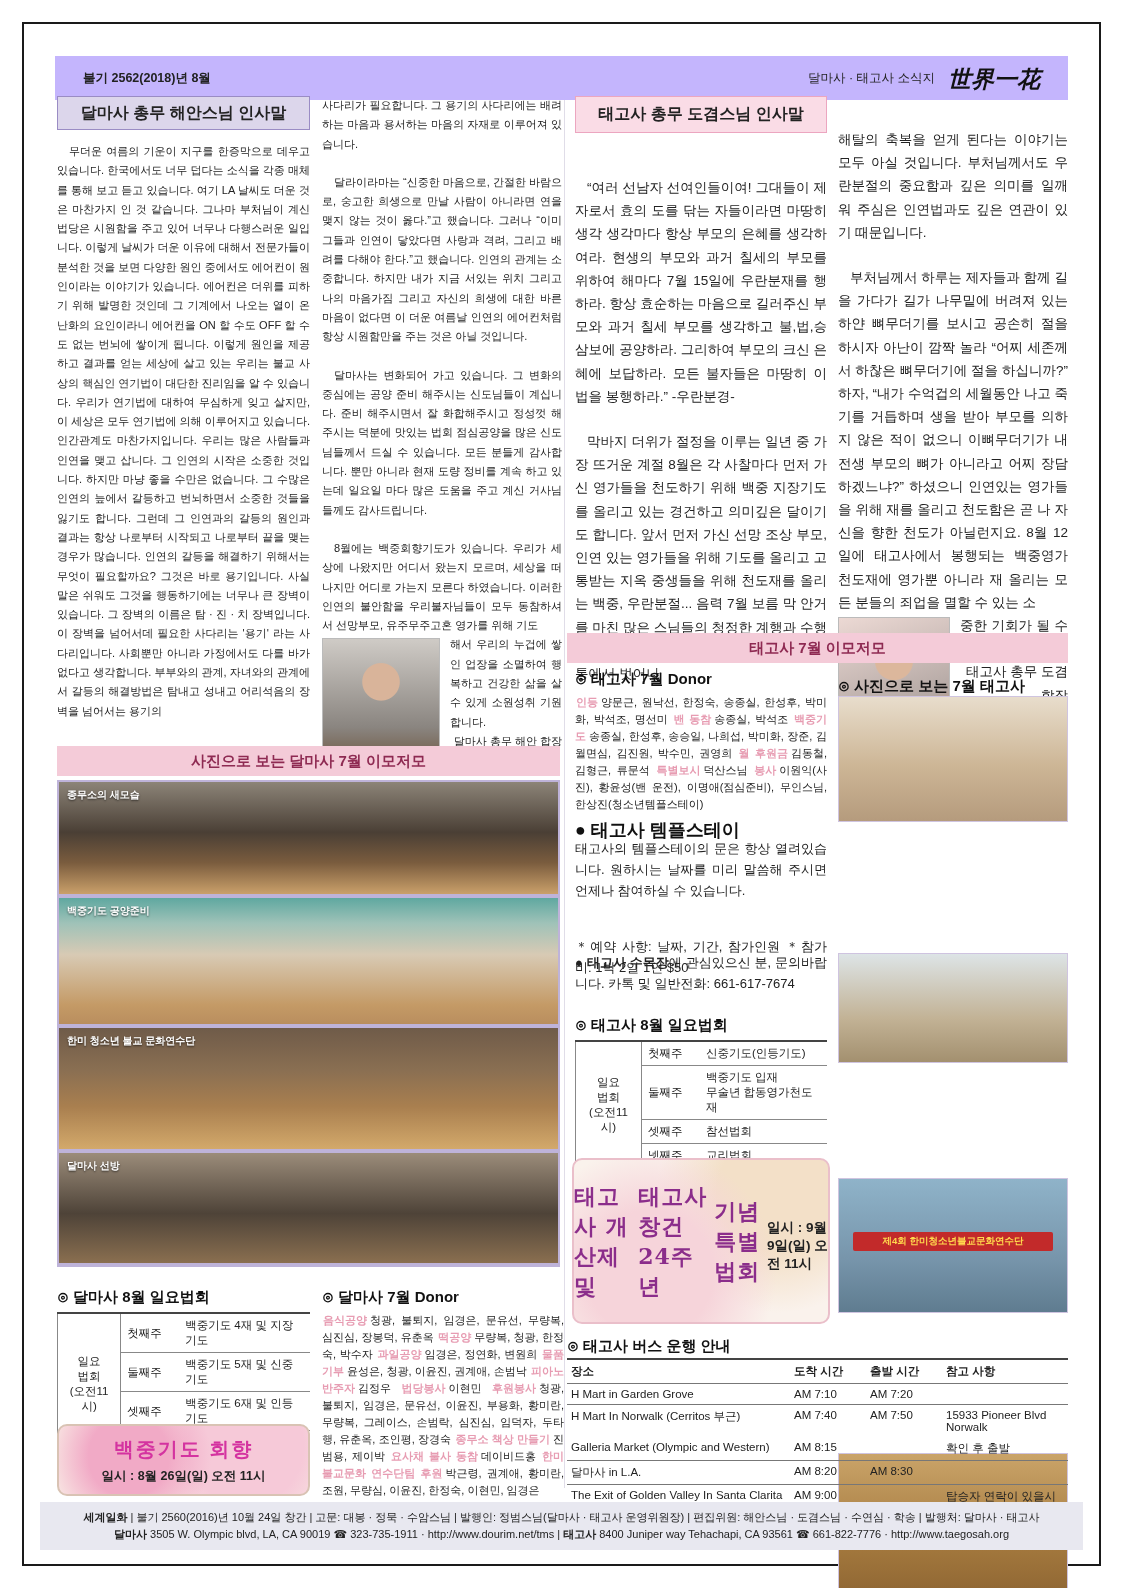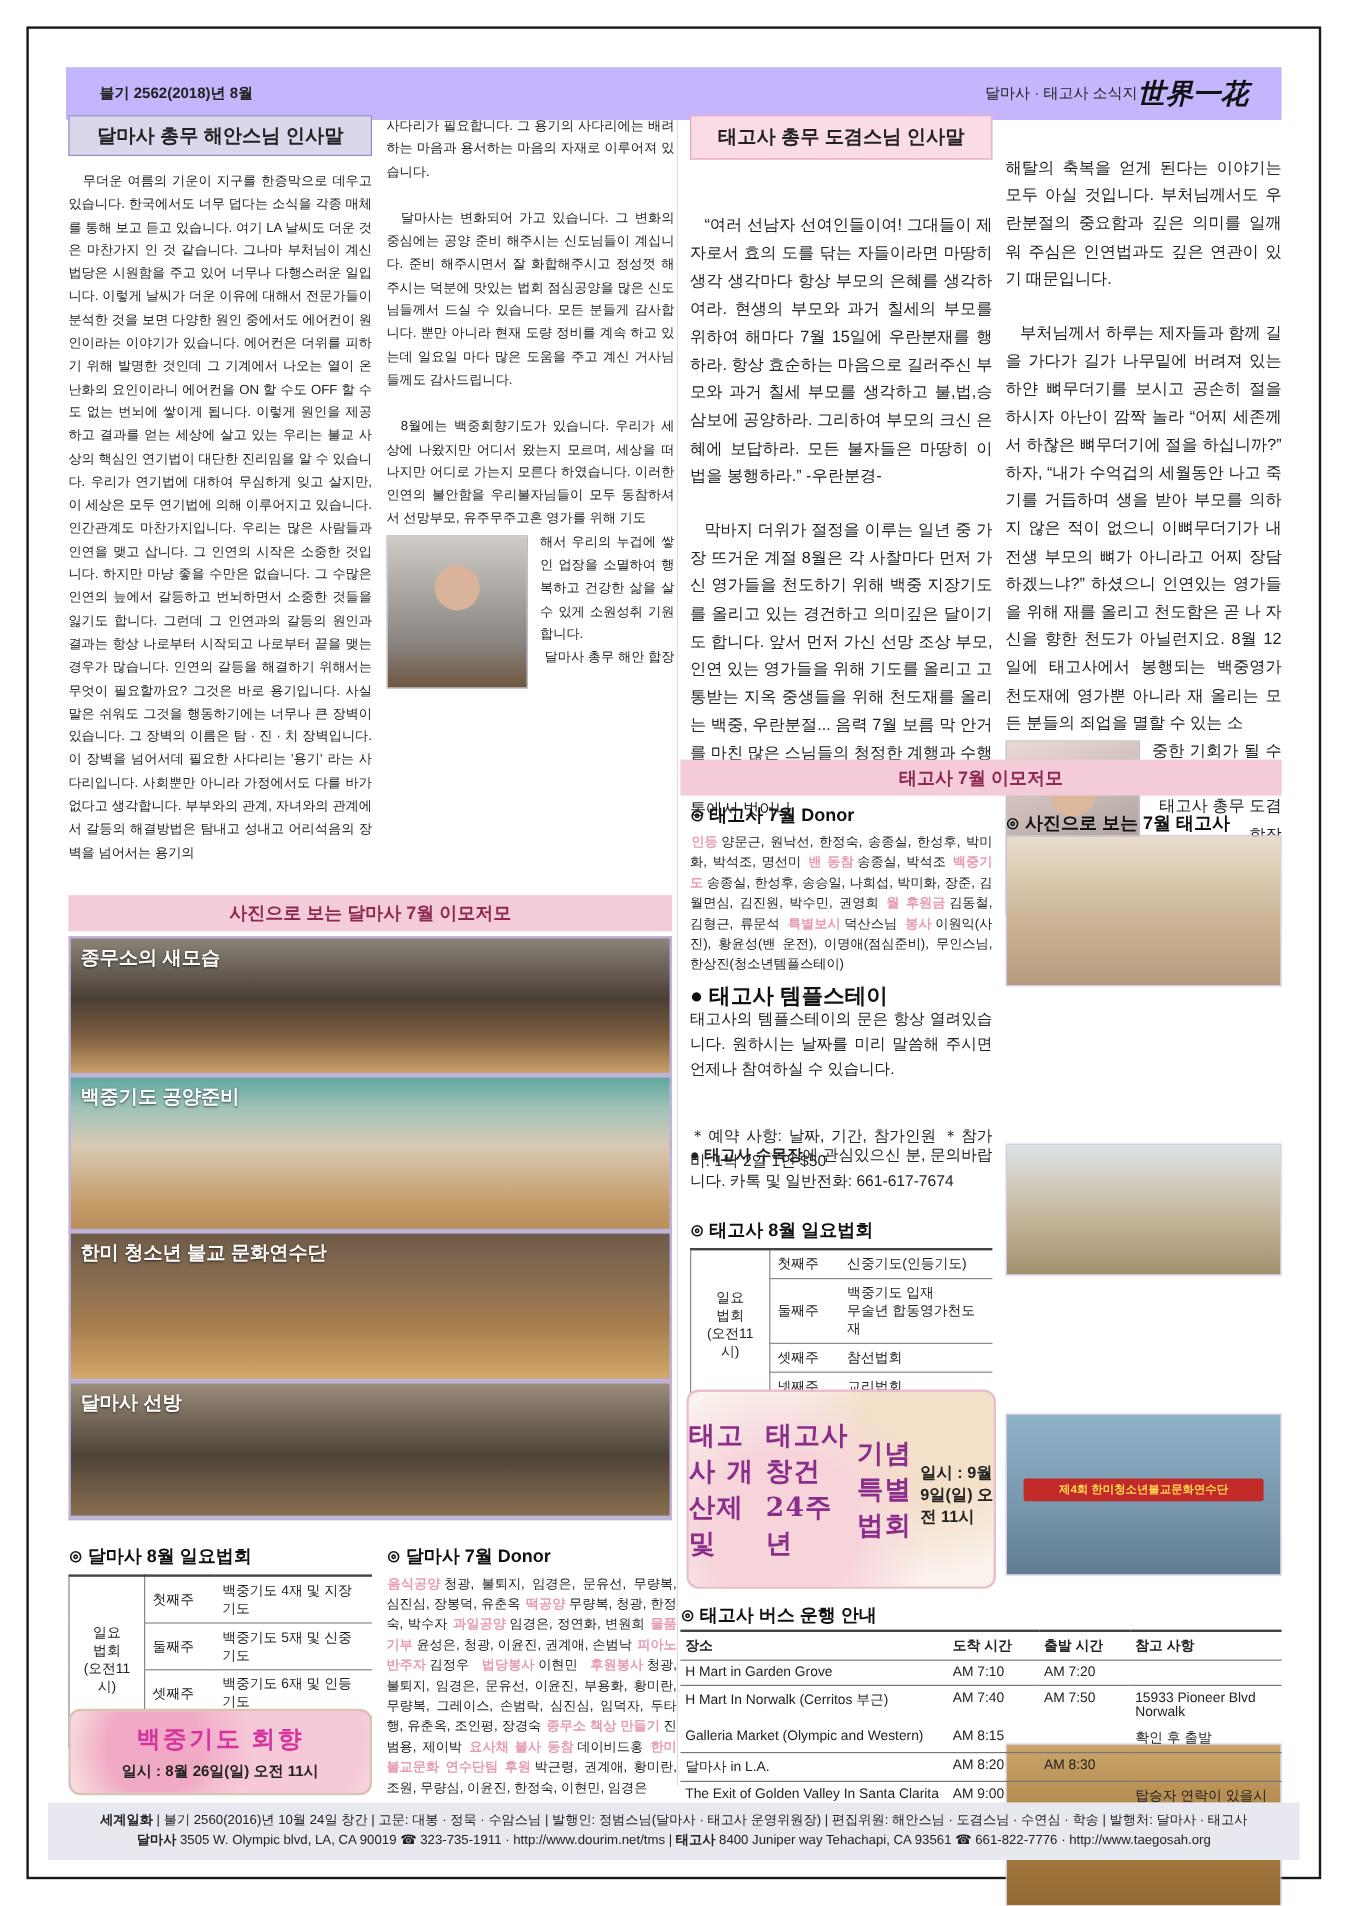--- a/index.html
+++ b/index.html
@@ -4,21 +4,21 @@
 <style>
   html,body{margin:0;padding:0;background:#fff;}
   .page{position:relative;width:1123px;height:1588px;background:#fff;overflow:hidden;
         font-family:"Liberation Sans",sans-serif;color:#222;}
   .abs{position:absolute;}
   .frame{position:absolute;left:22px;top:22px;width:1075px;height:1540px;border:2px solid #1a1a1a;pointer-events:none;}
   
   .headerbar{left:55px;top:56px;width:1013px;height:44px;background:#c4b5fd;display:flex;
              justify-content:space-between;align-items:center;padding:0 28px;box-sizing:border-box;}
   .issue{font-size:12.5px;font-weight:bold;color:#222;}
-  .masthead{display:flex;align-items:center;gap:0;font-size:12.5px;color:#222;text-align:center;}
+  .masthead{display:flex;align-items:center;gap:13px;font-size:12.5px;color:#222;text-align:center;}
   .callig{font-family:"DejaVu Serif",serif;font-style:italic;font-weight:bold;font-size:23px;color:#111;line-height:1;}
   
   .tbox1{left:57px;top:96px;width:253px;height:34px;background:#dcd6eb;border:1px solid #9a8cc4;
          display:flex;align-items:center;justify-content:center;font-size:16px;font-weight:bold;box-sizing:border-box;}
   .tbox3{left:575px;top:96px;width:252px;height:37px;background:#fadce6;border:1px solid #eca6c0;
          display:flex;align-items:center;justify-content:center;font-size:16px;font-weight:bold;box-sizing:border-box;}
   
   .colA{font-size:11px;line-height:19.3px;text-align:justify;}
   .colB{font-size:13.5px;line-height:23.2px;text-align:justify;margin-top:32px;}
   .colA p,.colB p{margin:0 0 19px 0;}
@@ -33,21 +33,21 @@
      radial-gradient(circle at 50% 30%,#dcb79c 0 16%,transparent 17%),
      linear-gradient(160deg,#ecd9d4,#b4a8a4 60%,#c96f35 92%);}
   .wrapblock{overflow:visible;}
   
   .banner{background:#f4cbd8;color:#8e2a52;font-weight:bold;font-size:15px;display:flex;align-items:center;justify-content:center;}
   .bannerL{left:57px;top:746px;width:503px;height:30px;}
   .bannerR{left:567px;top:633px;width:501px;height:30px;}
   
   .ppanel{left:57px;top:780px;width:503px;height:487px;background:#beb3d9;padding:2px;box-sizing:border-box;}
   .photo{position:relative;width:499px;margin-bottom:4px;}
-  .cap{position:absolute;left:8px;top:6px;color:#fff;font-size:16px;font-weight:bold;text-shadow:0 1px 2px rgba(0,0,0,.65);}
+  .cap{position:absolute;left:8px;top:6px;color:#fff;font-size:10px;font-weight:bold;text-shadow:0 1px 2px rgba(0,0,0,.65);}
   .lp1{height:112px;background:linear-gradient(180deg,#8c8478,#4a3f35 45%,#7a5c3e 72%,#caa06a);}
   .lp2{height:126px;background:linear-gradient(180deg,#5fa8a0,#9fc2b8 20%,#d8cab4 45%,#c49a66 85%,#b98e5e);}
   .lp3{height:121px;background:linear-gradient(180deg,#6f5b49,#8a6f52 35%,#a97f4f 65%,#d3a96b);}
   .lp4{height:110px;background:linear-gradient(180deg,#9b8c7a,#4e4338 55%,#8a6f50);}
   
   .rphoto{position:relative;width:230px;border:1px solid #cfc4e0;box-sizing:border-box;}
   .rp1{background:linear-gradient(180deg,#e8ddcc,#cdb696 55%,#b59b7d);}
   .rp2{background:linear-gradient(180deg,#dde4e6,#c2b295 60%,#a3906f);}
   .rp3{background:linear-gradient(180deg,#8fb3c9,#7795ab 60%,#5f7c90);}
   .rp4{background:linear-gradient(180deg,#caa469,#a3783d 60%,#8a6231);}
@@ -107,20 +107,21 @@
       <span class="callig">世界一花</span>
     </span>
   </div>
 
   <div class="abs tbox1">달마사 총무 해안스님 인사말</div>
   <div class="abs colA" style="left:57px;top:142px;width:253px;">
     <p class="ind">무더운 여름의 기운이 지구를 한증막으로 데우고 있습니다. 한국에서도 너무 덥다는 소식을 각종 매체를 통해 보고 듣고 있습니다. 여기 LA 날씨도 더운 것은 마찬가지 인 것 같습니다. 그나마 부처님이 계신 법당은 시원함을 주고 있어 너무나 다행스러운 일입니다. 이렇게 날씨가 더운 이유에 대해서 전문가들이 분석한 것을 보면 다양한 원인 중에서도 에어컨이 원인이라는 이야기가 있습니다. 에어컨은 더위를 피하기 위해 발명한 것인데 그 기계에서 나오는 열이 온난화의 요인이라니 에어컨을 ON 할 수도 OFF 할 수도 없는 번뇌에 쌓이게 됩니다. 이렇게 원인을 제공하고 결과를 얻는 세상에 살고 있는 우리는 불교 사상의 핵심인 연기법이 대단한 진리임을 알 수 있습니다. 우리가 연기법에 대하여 무심하게 잊고 살지만, 이 세상은 모두 연기법에 의해 이루어지고 있습니다. 인간관계도 마찬가지입니다. 우리는 많은 사람들과 인연을 맺고 삽니다. 그 인연의 시작은 소중한 것입니다. 하지만 마냥 좋을 수만은 없습니다. 그 수많은 인연의 늪에서 갈등하고 번뇌하면서 소중한 것들을 잃기도 합니다. 그런데 그 인연과의 갈등의 원인과 결과는 항상 나로부터 시작되고 나로부터 끝을 맺는 경우가 많습니다. 인연의 갈등을 해결하기 위해서는 무엇이 필요할까요? 그것은 바로 용기입니다. 사실 말은 쉬워도 그것을 행동하기에는 너무나 큰 장벽이 있습니다. 그 장벽의 이름은 탐 · 진 · 치 장벽입니다. 이 장벽을 넘어서데 필요한 사다리는 '용기' 라는 사다리입니다. 사회뿐만 아니라 가정에서도 다를 바가 없다고 생각합니다. 부부와의 관계, 자녀와의 관계에서 갈등의 해결방법은 탐내고 성내고 어리석음의 장벽을 넘어서는 용기의</p>
   </div>
   <div class="abs colA" style="left:322px;top:96px;width:240px;">
     <p>사다리가 필요합니다. 그 용기의 사다리에는 배려하는 마음과 용서하는 마음의 자재로 이루어져 있습니다.</p>
+    <p class="ind">달라이라마는 “신중한 마음으로, 간절한 바람으로, 숭고한 희생으로 만날 사람이 아니라면 연을 맺지 않는 것이 옳다.”고 했습니다. 그러나 “이미 그들과 인연이 닿았다면 사랑과 격려, 그리고 배려를 다해야 한다.”고 했습니다. 인연의 관계는 소중합니다. 하지만 내가 지금 서있는 위치 그리고 나의 마음가짐 그리고 자신의 희생에 대한 바른 마음이 없다면 이 더운 여름날 인연의 에어컨처럼 항상 시원함만을 주는 것은 아닐 것입니다.</p>
     <p class="ind">달마사는 변화되어 가고 있습니다. 그 변화의 중심에는 공양 준비 해주시는 신도님들이 계십니다. 준비 해주시면서 잘 화합해주시고 정성껏 해주시는 덕분에 맛있는 법회 점심공양을 많은 신도님들께서 드실 수 있습니다. 모든 분들게 감사합니다. 뿐만 아니라 현재 도량 정비를 계속 하고 있는데 일요일 마다 많은 도움을 주고 계신 거사님들께도 감사드립니다.</p>
     <p class="ind" style="margin-bottom:0;">8월에는 백중회향기도가 있습니다. 우리가 세상에 나왔지만 어디서 왔는지 모르며, 세상을 떠나지만 어디로 가는지 모른다 하였습니다. 이러한 인연의 불안함을 우리불자님들이 모두 동참하셔서 선망부모, 유주무주고혼 영가를 위해 기도</p>
     <div class="wrapblock">
       <div class="monk monk1"></div>
       <p style="margin-bottom:0;">해서 우리의 누겁에 쌓인 업장을 소멸하여 행복하고 건강한 삶을 살 수 있게 소원성취 기원합니다.</p>
       <p class="sig">달마사 총무 해안 합장</p>
     </div>
   </div>
 
   <div class="abs tbox3">태고사 총무 도겸스님 인사말</div>

